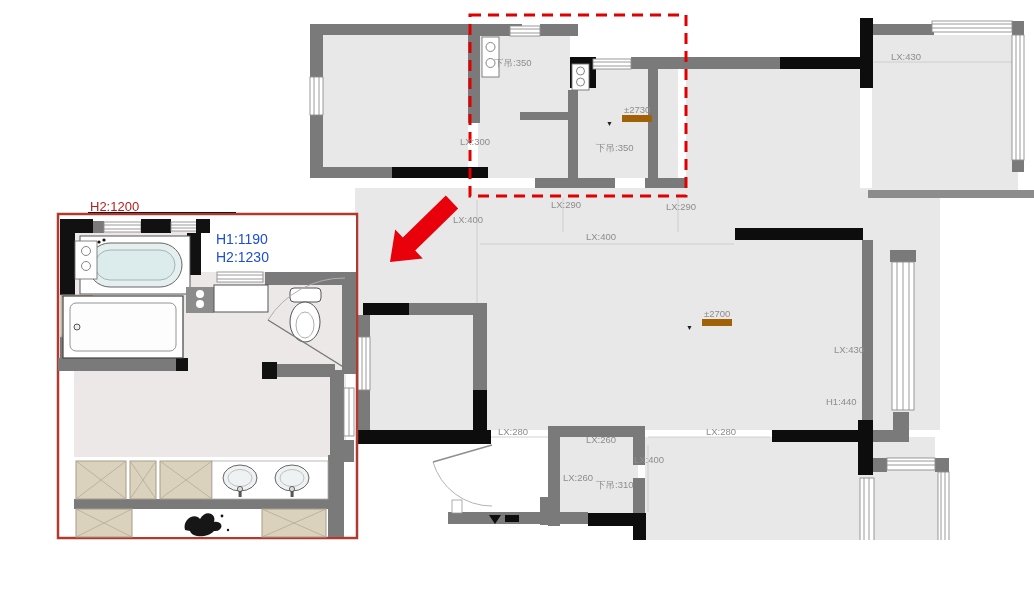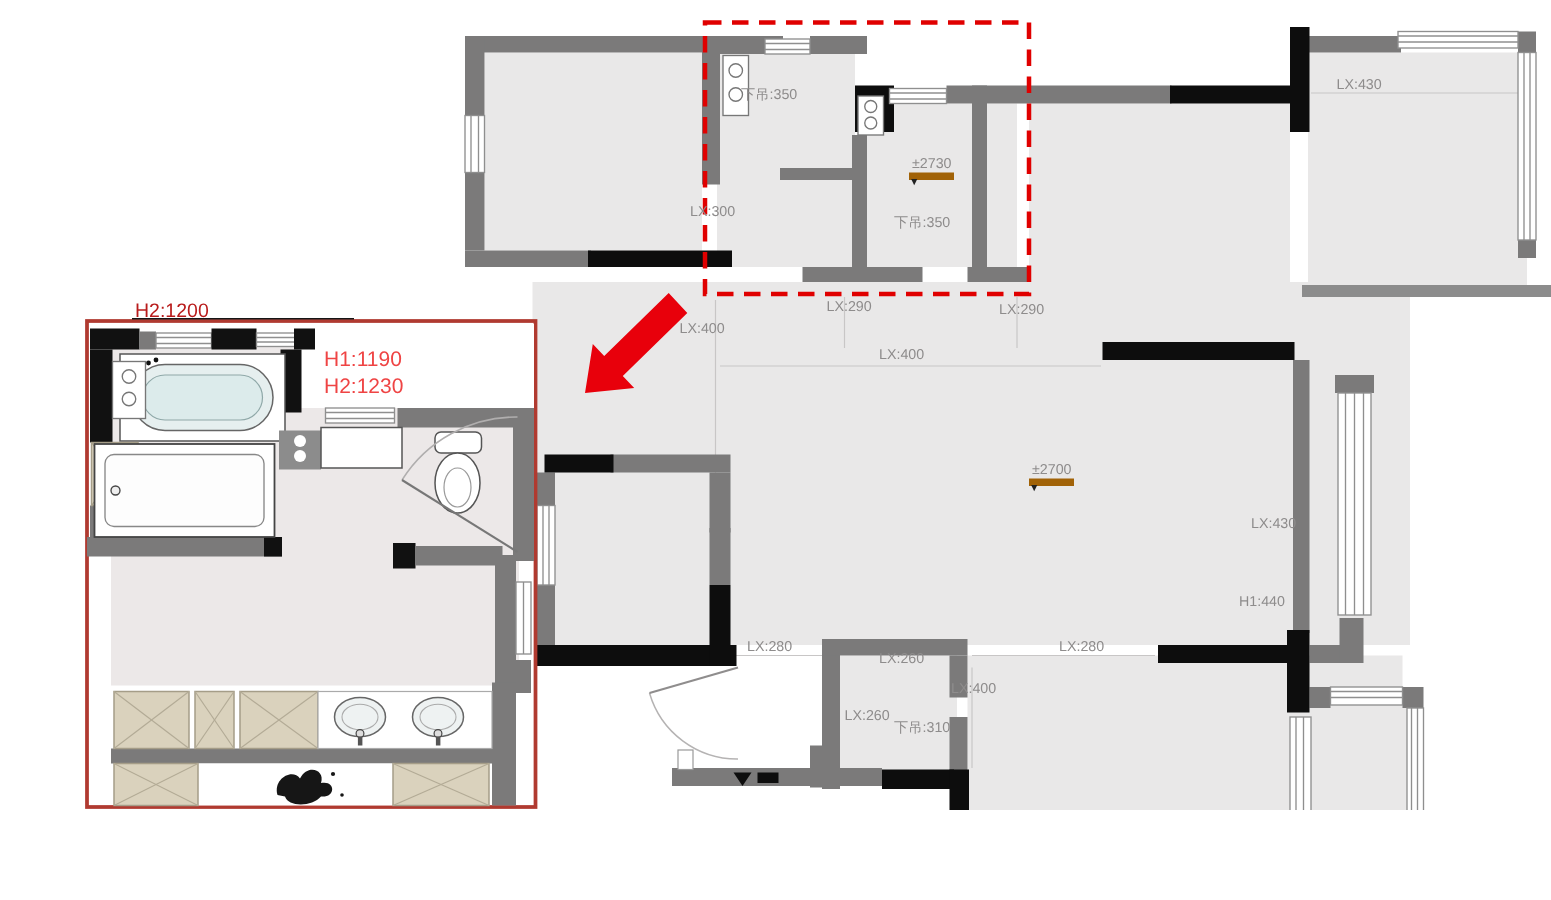--- a/index.html
+++ b/index.html
@@ -1,25 +1,25 @@
 <!DOCTYPE html>
 <html><head>
 <meta charset="utf-8">
 <style>
   html,body{margin:0;padding:0;background:#fff;}
   .plan-wrap{position:relative;width:1034px;height:540px;background:#fff;overflow:hidden;
              font-family:"Liberation Sans",sans-serif;}
   .plan-wrap svg{position:absolute;left:0;top:0;}
   .dim{position:absolute;font-size:9.5px;color:#8e8c8c;white-space:nowrap;z-index:5;}
   .elev{position:absolute;z-index:5;color:#8e8c8c;font-size:9.5px;}
-  .elev .elev-text{display:block;border-bottom:5px solid #a16207;padding:0 2px 0 2px;}
+  .elev .elev-text{display:block;border-bottom:7px solid #a16207;padding:0 2px 0 2px;margin-left:16px;}
   .elev .elev-tri{display:block;font-size:7px;line-height:6px;margin-top:-1px;color:#222;}
   .inset-top-label{position:absolute;left:90px;top:199px;font-size:13px;color:#b91c1c;z-index:6;}
   .leader-line{position:absolute;left:88px;top:212px;width:148px;height:0;border-top:1.5px solid #161616;z-index:6;}
-  .height-note{position:absolute;left:216px;top:230px;font-size:14px;line-height:18px;color:#ef4444;z-index:6;}
+  .height-note{position:absolute;left:216px;top:230px;font-size:14px;line-height:18px;color:#1d4ed8;z-index:6;}
 </style>
 </head>
 <body>
 
 <div class="plan-wrap">
 
 <svg width="1034" height="600" viewBox="0 0 1034 600">
 
   <g>
 

